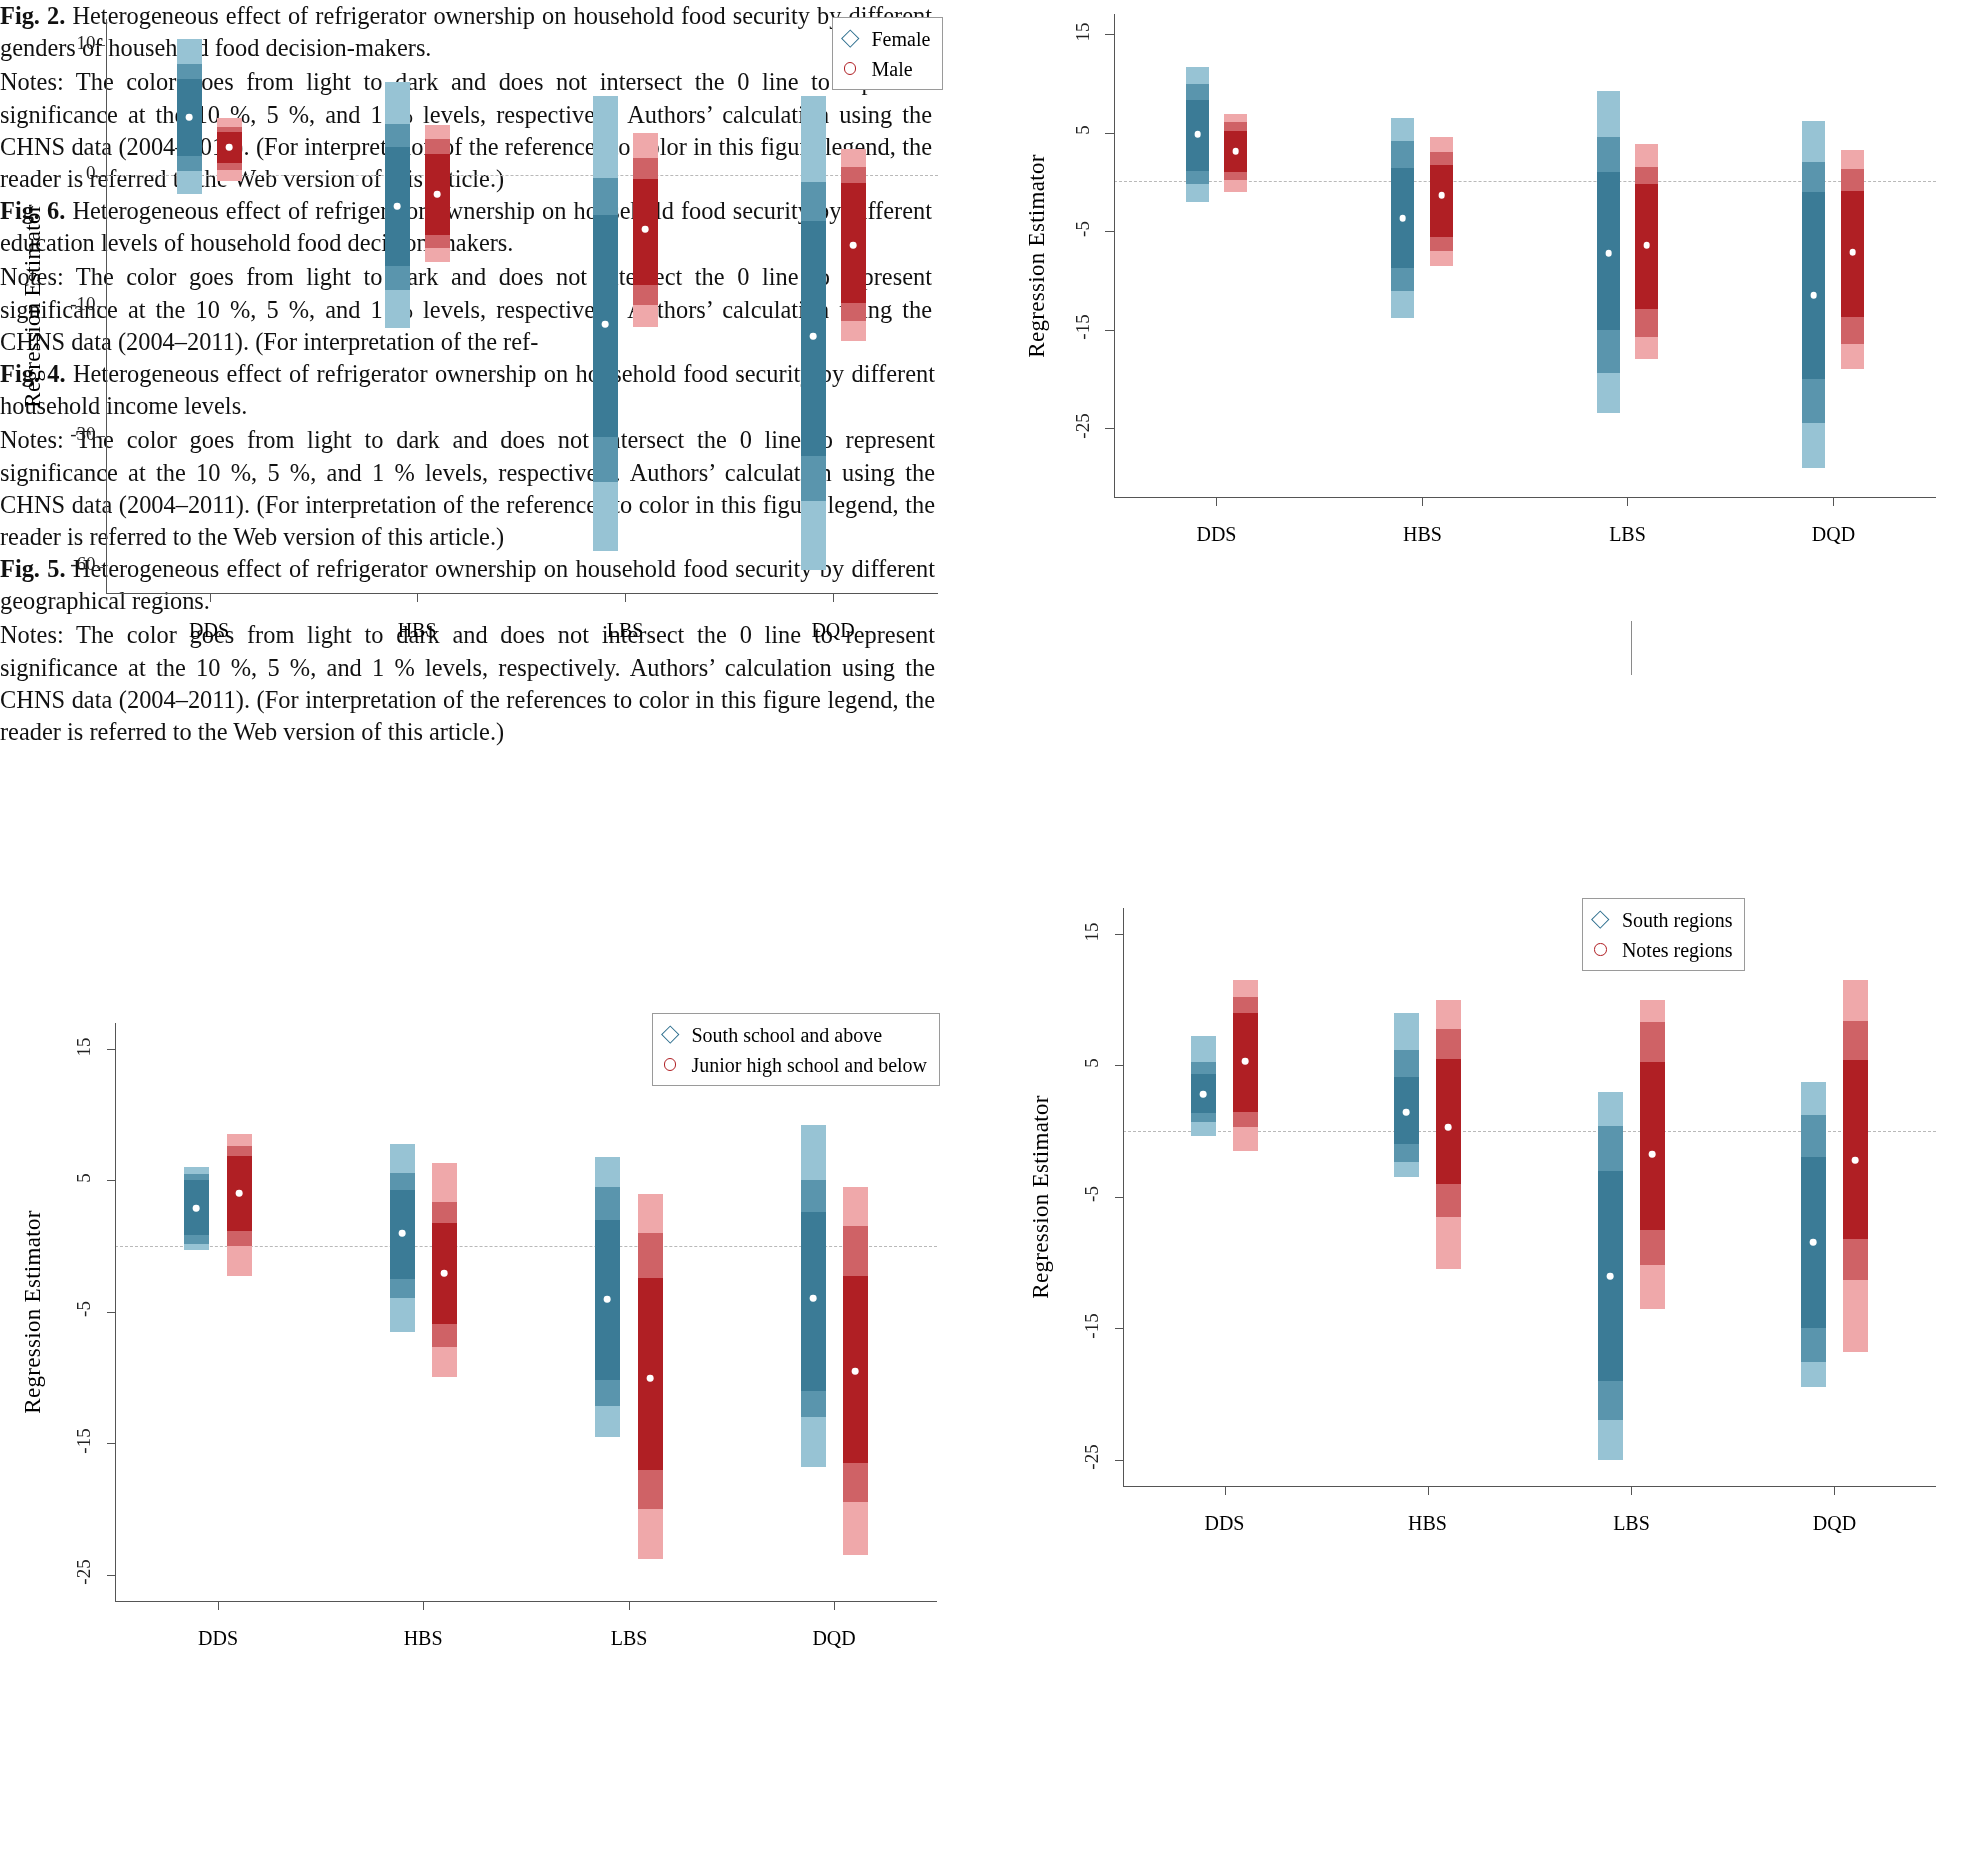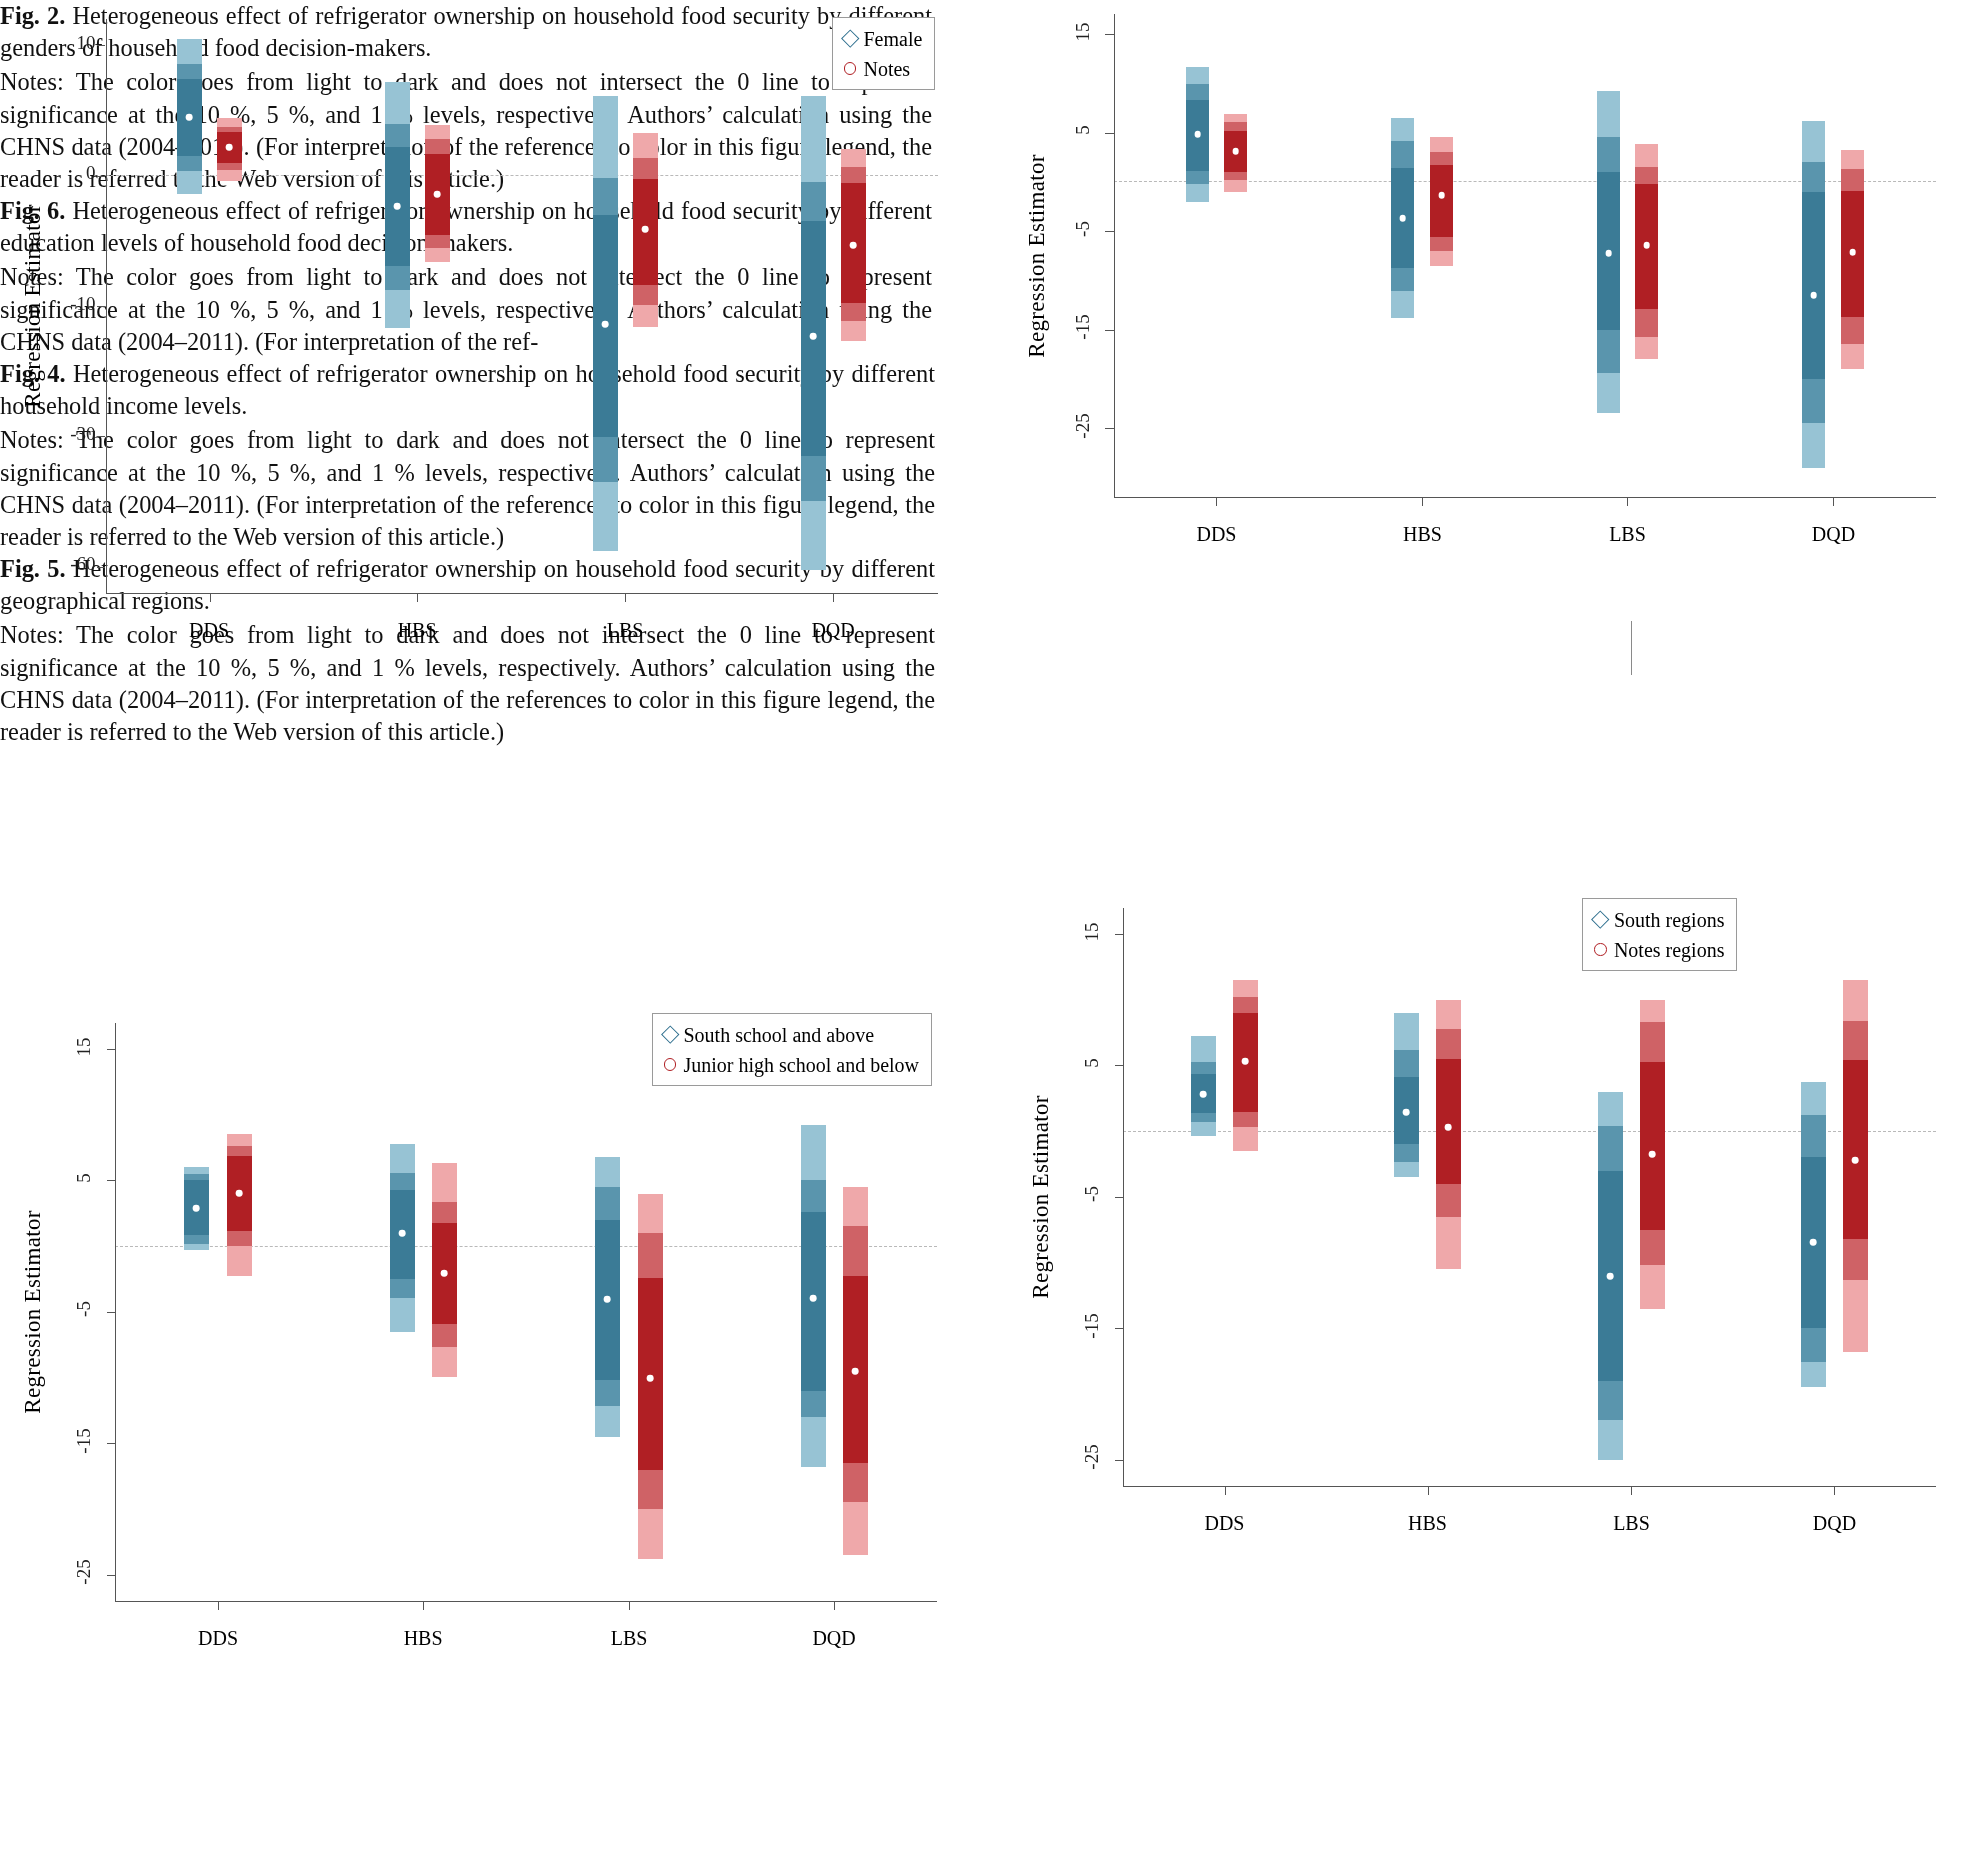--- a/index.html
+++ b/index.html
@@ -67,21 +67,21 @@
     transform:translate(-50%,-50%);
   }
   .legend{
     position:absolute;
     border:1px solid #9a9a9a;
     background:#fff;
     padding:5.7px 11.5px 5.7px 7.6px;
     font-size:20px;
     line-height:1.5;
   }
-  .legend .row{display:flex;align-items:center;gap:7px;white-space:nowrap;}
+  .legend .row{display:flex;align-items:center;gap:15px;white-space:nowrap;}
   .lg-diamond{
     display:inline-block;width:10.5px;height:10.5px;
     border:1.5px solid #2e6f8e;transform:rotate(45deg);
     flex:0 0 auto;margin-left:3.8px;
   }
   .lg-circle{
     display:inline-block;width:10.5px;height:10.5px;border-radius:50%;
     border:1.5px solid #b01f24;flex:0 0 auto;margin-left:3.8px;
   }
   .vline{position:absolute;background:#8a8a8a;width:1.4px;}
@@ -157,21 +157,21 @@
           <div class="pt" style="left: 12.4px; top: 96px;"></div>
         </div>
         <div class="ylabel" style="left: 23px; top: 306px; transform: translate(-50%, -50%) rotate(-90deg);">Regression Estimator</div>
         <div class="legend" style="left: 822px; top: 17px;">
           <div class="row">
             <span class="lg-diamond"></span>
             <span>Female</span>
           </div>
           <div class="row">
             <span class="lg-circle"></span>
-            <span>Notes</span>
+            <span>Male</span>
           </div>
         </div>
       </div>
   </div>
   <div class="caption" style="left:21px;top:681px;width:932px;">
     <span class="figlabel">Fig. 2.</span>
     <span>Heterogeneous effect of refrigerator ownership on household food security by different genders of household food decision-makers.</span>
     <div style="margin-top:1.9px;">Notes: The color goes from light to dark and does not intersect the 0 line to represent significance at the 10 %, 5 %, and 1 % levels, respectively. Authors’ calculation using the CHNS data (2004–2011). (For interpretation of the references to color in this figure legend, the reader is referred to the Web version of this article.)</div>
   </div>
 

